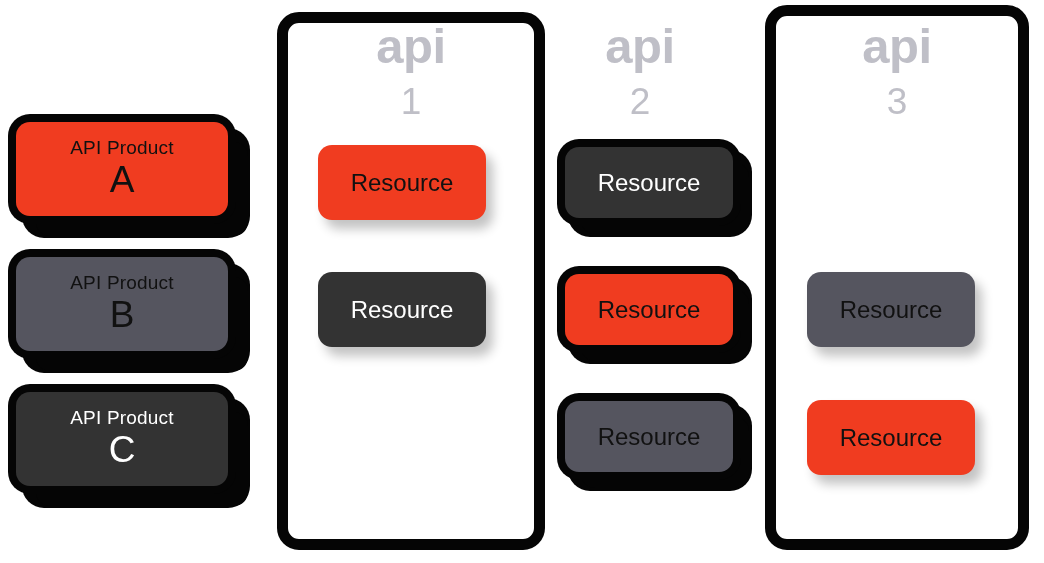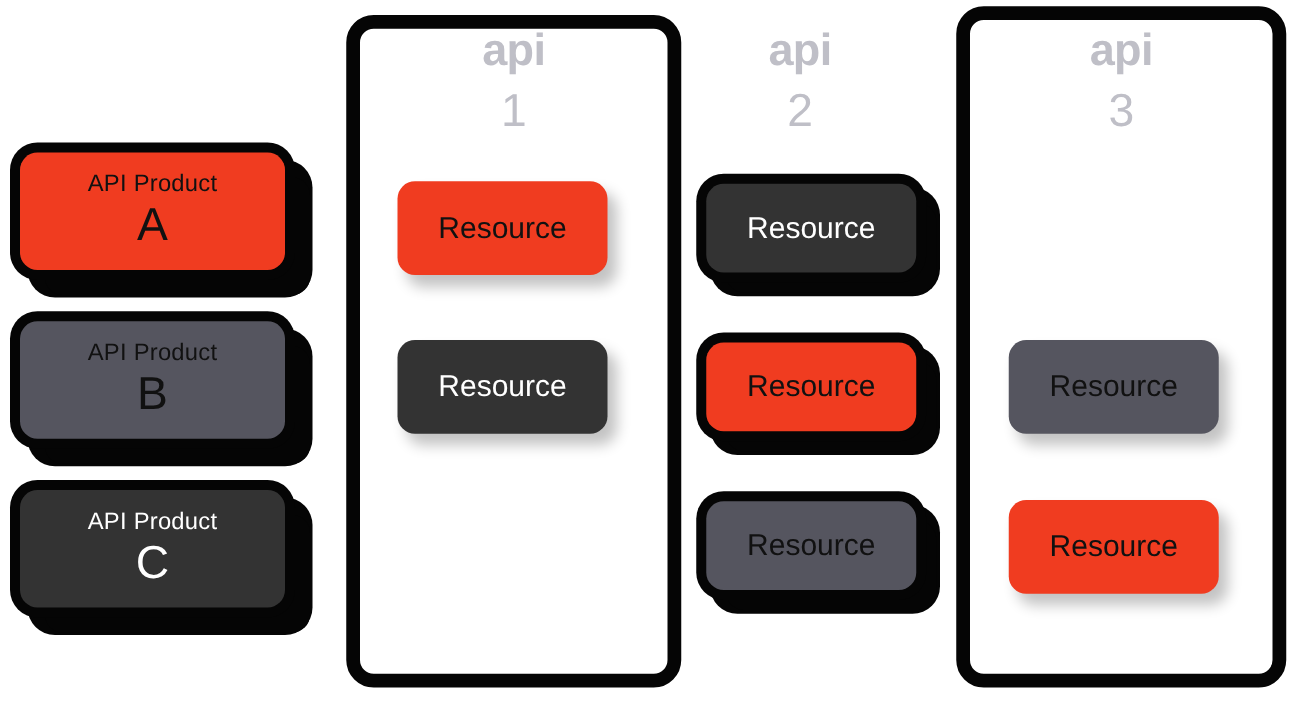--- a/index.html
+++ b/index.html
@@ -57,21 +57,21 @@
   
   .api-label {
     position: absolute;
     text-align: center;
     color: #bfbfc7;
     user-select: none;
     line-height: 1.0;
   }
   .api-label .api-word {
     display: block;
-    font-size: 36px;
+    font-size: 49px;
     font-weight: 700;
     letter-spacing: -0.5px;
   }
   .api-label .api-num {
     display: block;
     font-size: 37px;
     font-weight: 400;
     margin-top: 12px;
   }
 

